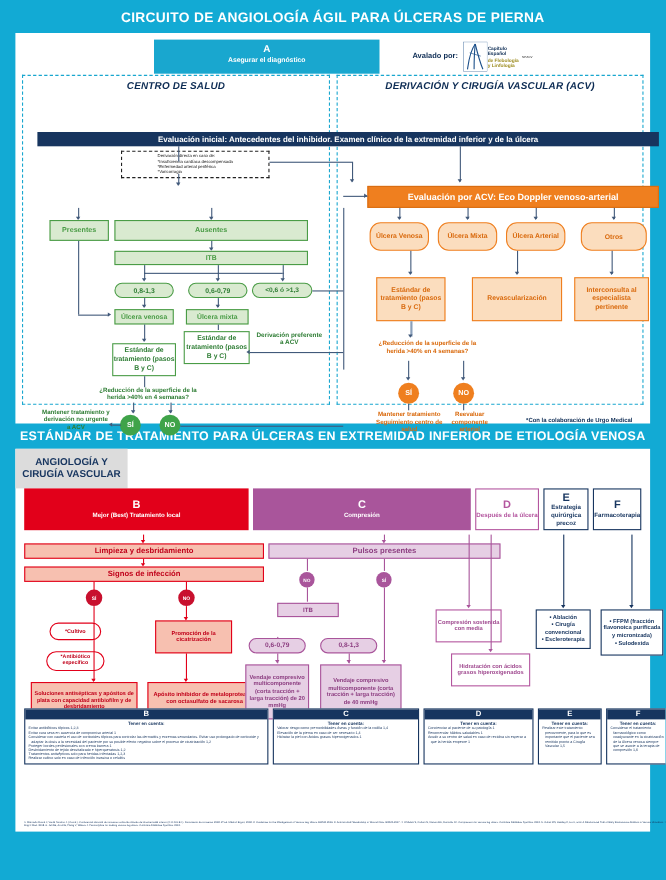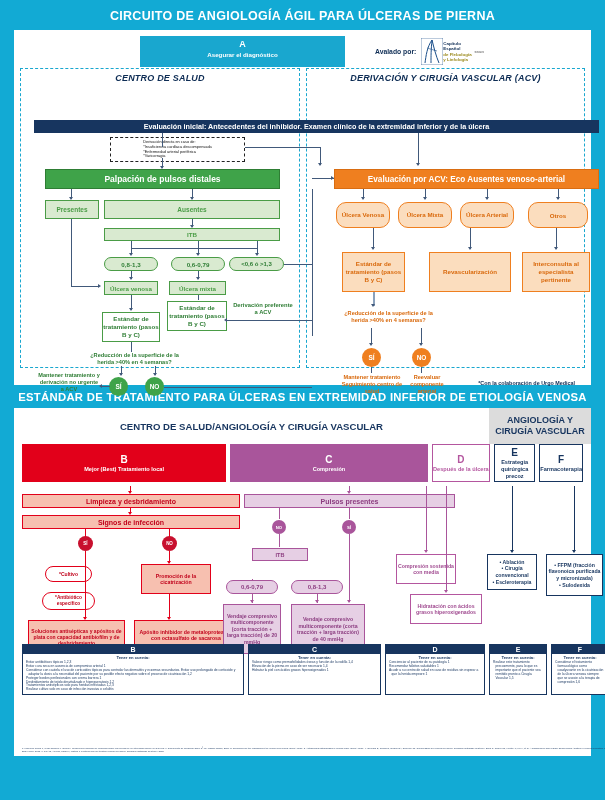--- a/index.html
+++ b/index.html
@@ -199,21 +199,20 @@
       </div>
     </div>
 
     <div class="navyBar">Evaluación inicial: Antecedentes del inhibidor. Examen clínico de la extremidad inferior y de la úlcera</div>
 
     <div class="fx dashbox" style="left:96px;top:107px;width:135px;height:25px;white-space:pre-line;">Derivación directa en caso de:
 *Insuficiencia cardíaca descompensada
 *Enfermedad arterial periférica
 *Varicorragia</div>
 
-    <div class="fx gr-dark" style="left:31px;top:139px;width:235px;height:20px;font-size:8.5px;">Palpación de pulsos distales</div>
 
     <div class="fx gr-lite" style="left:31px;top:170px;width:54px;height:19px;font-size:6.5px;">Presentes</div>
     <div class="fx gr-lite" style="left:90px;top:170px;width:176px;height:19px;font-size:6.5px;">Ausentes</div>
 
     <div class="fx gr-lite" style="left:90px;top:198px;width:176px;height:13px;font-size:6.2px;">ITB</div>
 
     <div class="fx gr-pill" style="left:90px;top:227px;width:54px;height:14px;font-size:6.2px;">0,8-1,3</div>
     <div class="fx gr-pill" style="left:157px;top:227px;width:54px;height:14px;font-size:6.2px;">0,6-0,79</div>
     <div class="fx gr-pill" style="left:215px;top:227px;width:55px;height:14px;font-size:6px;">&lt;0,6 ó &gt;1,3</div>
 
@@ -224,21 +223,21 @@
     <div class="fx gr-white" style="left:153px;top:271px;width:60px;height:30px;font-size:6.2px;line-height:8px;">Estándar de tratamiento (pasos B y C)</div>
 
     <div class="lbltxt g-txt" style="left:219px;top:272px;width:60px;font-size:5.8px;line-height:7px;">Derivación preferente a ACV</div>
 
     <div class="lbltxt g-txt" style="left:68px;top:322px;width:105px;font-size:5.6px;line-height:7px;">¿Reducción de la superficie de la herida &gt;40% en 4 semanas?</div>
 
     <div class="fx circ c-green" style="left:95px;top:347px;width:19px;height:19px;">SÍ</div>
     <div class="fx circ c-green" style="left:131px;top:347px;width:19px;height:19px;">NO</div>
     <div class="lbltxt g-txt" style="left:24px;top:342px;width:62px;font-size:5.6px;line-height:7px;">Mantener tratamiento y derivación no urgente a ACV</div>
 
-    <div class="fx or-dark" style="left:320px;top:139px;width:265px;height:20px;font-size:8.2px;">Evaluación por ACV: Eco Ausentes venoso-arterial</div>
+    <div class="fx or-dark" style="left:320px;top:139px;width:265px;height:20px;font-size:8.2px;">Evaluación por ACV: Eco Doppler venoso-arterial</div>
 
     <div class="fx or-pill" style="left:322px;top:172px;width:54px;height:26px;font-size:6.2px;line-height:7.5px;">Úlcera Venosa</div>
     <div class="fx or-pill" style="left:384px;top:172px;width:54px;height:26px;font-size:6.2px;line-height:7.5px;">Úlcera Mixta</div>
     <div class="fx or-pill" style="left:446px;top:172px;width:54px;height:26px;font-size:6.2px;line-height:7.5px;">Úlcera Arterial</div>
     <div class="fx or-pill" style="left:514px;top:172px;width:60px;height:26px;font-size:6.2px;">Otros</div>
 
     <div class="fx or-lite" style="left:328px;top:222px;width:63px;height:40px;font-size:6.2px;line-height:8px;">Estándar de tratamiento (pasos B y C)</div>
     <div class="fx or-lite" style="left:415px;top:222px;width:82px;height:40px;font-size:6.2px;line-height:8px;">Revascularización</div>
     <div class="fx or-lite" style="left:508px;top:222px;width:68px;height:40px;font-size:6.2px;line-height:8px;">Interconsulta al especialista pertinente</div>
 
@@ -321,21 +320,20 @@
     <div class="ln lnv" style="left:357px;top:337px;height:6px;"></div>
     <div class="ln lnv" style="left:407px;top:337px;height:6px;"></div>
 
     <div class="collab">*Con la colaboración de Urgo Medical</div>
   </div>
 
   <div class="mainTitle" id="title2">ESTÁNDAR DE TRATAMIENTO PARA ÚLCERAS EN EXTREMIDAD INFERIOR DE ETIOLOGÍA VENOSA</div>
 
   <div class="panel" id="panel2">
     <div class="p2headrow">
-      <div class="p2h1">CENTRO DE SALUD/ANGIOLOGÍA Y CIRUGÍA VASCULAR</div>
       <div class="p2h2">ANGIOLOGÍA Y CIRUGÍA VASCULAR</div>
     </div>
 
     <div class="colHeads">
       <div class="ch chB">
         <div class="L">B</div>
         <div class="S">Mejor (Best) Tratamiento local</div>
       </div>
       <div class="ch chC">
         <div class="L">C</div>

